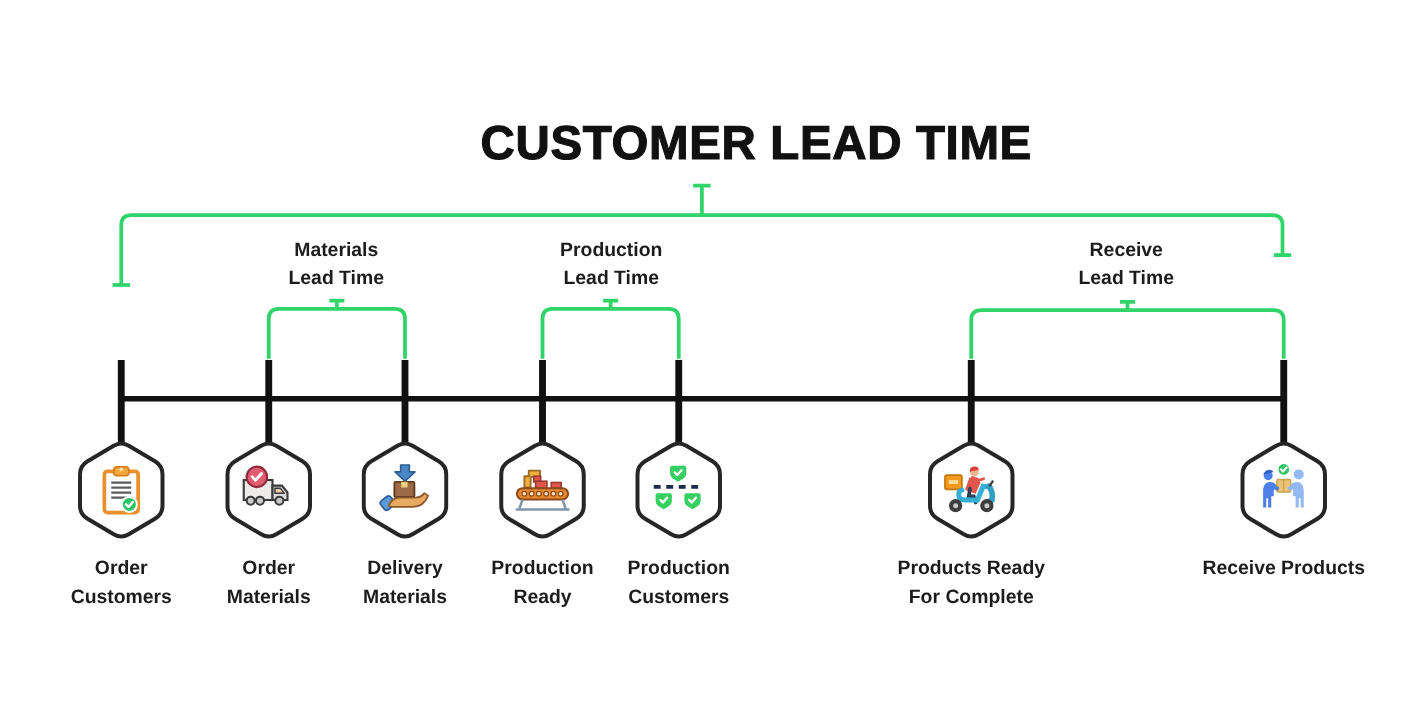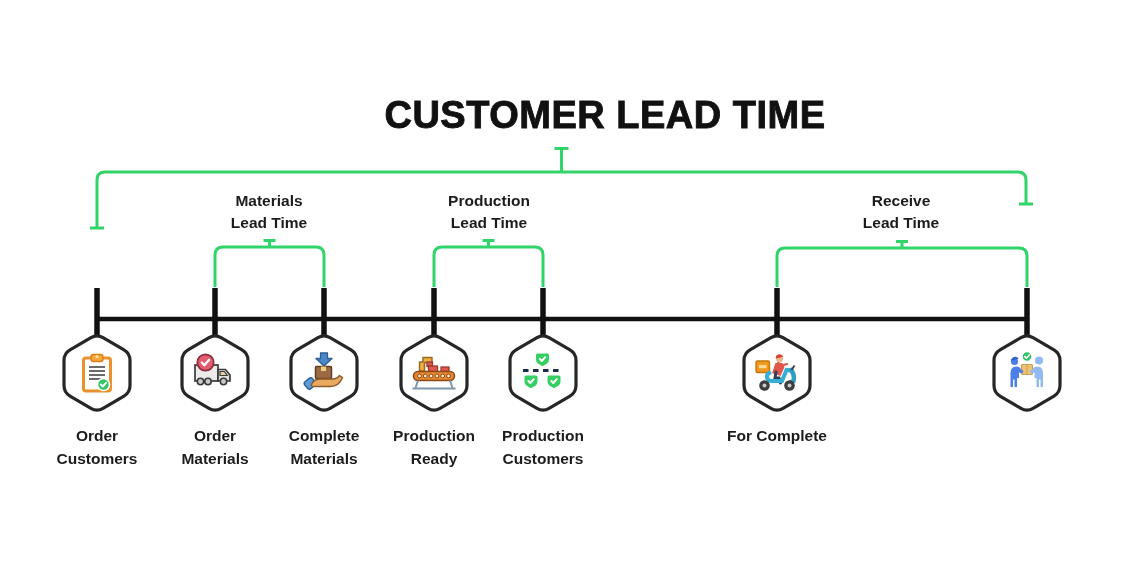--- a/index.html
+++ b/index.html
@@ -14,21 +14,21 @@
     white-space:nowrap; font-size:38px; font-weight:bold; color:#111;
     letter-spacing:0.5px;margin-left:44px; -webkit-text-stroke:0.9px #111;
   }
   .bracket-label {
     position:absolute; top:190px; transform:translateX(-50%);
     text-align:center; font-size:15.5px; font-weight:bold; color:#1c1c1c;
     line-height:22px; white-space:nowrap;
   }
   .bracket-label .line { display:block; }
   .stage {
-    position:absolute; top:332px; transform:translateX(-50%);
+    position:absolute; top:351px; transform:translateX(-50%);
     display:flex; flex-direction:column; align-items:center; width:176px;justify-content:flex-end;
   }
   .stage .hex { width:70px; height:82px; display:block; }
   .stage .stage-label {
     margin-top:10px; text-align:center; font-size:15.5px; font-weight:bold;
     color:#1c1c1c; line-height:23px; white-space:nowrap;
   }
   .stage .stage-label .line { display:block; }
 </style>
 </head>
@@ -140,21 +140,21 @@
       <path d="M 28.97 5.56 Q 35 2 41.03 5.56 L 61.97 17.94 Q 68 21.5 68 28.5 L 68 53.5 Q 68 60.5 61.97 64.06 L 41.03 76.44 Q 35 80 28.97 76.44 L 8.03 64.06 Q 2 60.5 2 53.5 L 2 28.5 Q 2 21.5 8.03 17.94 Z" fill="#ffffff" stroke="#262626" stroke-width="3.2"></path>
       <g>
         <path d="M31.5 21 h7 v5.5 h4.5 L35 34 27 26.5 h4.5 z" fill="#4A86C8" stroke="#2D5E91" stroke-width="1.3" stroke-linejoin="round"></path>
         <rect x="26.5" y="34.5" width="16" height="12" rx="1" fill="#9C6B45" stroke="#5f3d22" stroke-width="1.5"></rect>
         <rect x="32" y="34.5" width="5" height="4.5" fill="#EFD07E"></rect>
         <rect x="16" y="47" width="10" height="9" rx="2.5" transform="rotate(-38 21 51.5)" fill="#5C9BD9" stroke="#2D5E91" stroke-width="1.4"></rect>
         <path d="M22 53.5 q2.5-6.5 8.5-6.5 h13 q4.5 0 7-3.5 l3 2 q-3.5 9 -12 9 h-16 q-2 0 -3.5-1 z" fill="#E9A961" stroke="#8A5A2B" stroke-width="1.4" stroke-linejoin="round"></path>
       </g>
     </svg>
     <div class="stage-label">
-      <span class="line">Complete</span>
+      <span class="line">Delivery</span>
       <span class="line">Materials</span>
     </div>
   </div>
 
   <div class="stage" style="left:434px">
     <svg class="hex" viewBox="0 0 70 82">
       <path d="M 28.97 5.56 Q 35 2 41.03 5.56 L 61.97 17.94 Q 68 21.5 68 28.5 L 68 53.5 Q 68 60.5 61.97 64.06 L 41.03 76.44 Q 35 80 28.97 76.44 L 8.03 64.06 Q 2 60.5 2 53.5 L 2 28.5 Q 2 21.5 8.03 17.94 Z" fill="#ffffff" stroke="#262626" stroke-width="3.2"></path>
       <g>
         <path d="M20.5 39 v-9 h3.5 v-4.5 h9 v5 h-7.5 v8.5 z" fill="#F0AE3F" stroke="#9A6A25" stroke-width="1.5" stroke-linejoin="round"></path>
         <rect x="28" y="30" width="5.5" height="4.5" fill="#E2574C" stroke="#9A3A33" stroke-width="1.3"></rect>
@@ -219,20 +219,21 @@
         <path d="M27.5 41 q-3 1 -2.5 4.5 q0.5 3.5 5 3.5 h10 l4.5-11 5.5 0.5" fill="none" stroke="#35AFD6" stroke-width="4" stroke-linecap="round"></path>
         <path d="M49 38 q4 5 2.5 11 l-4 2" fill="none" stroke="#2E9EC4" stroke-width="4.5" stroke-linecap="round"></path>
         <line x1="49.5" y1="38" x2="52.5" y2="33.5" stroke="#3a3a3a" stroke-width="1.8"></line>
         <circle cx="22.5" cy="53.5" r="5.3" fill="#3E3E3E"></circle>
           <circle cx="22.5" cy="53.5" r="2" fill="#C9C9C9"></circle>
         <circle cx="47.5" cy="53.5" r="5.3" fill="#3E3E3E"></circle>
           <circle cx="47.5" cy="53.5" r="2" fill="#C9C9C9"></circle>
       </g>
     </svg>
     <div class="stage-label">
+      <span class="line">Products Ready</span>
       <span class="line">For Complete</span>
     </div>
   </div>
 
   <div class="stage" style="left:1027px">
     <svg class="hex" viewBox="0 0 70 82">
       <path d="M 28.97 5.56 Q 35 2 41.03 5.56 L 61.97 17.94 Q 68 21.5 68 28.5 L 68 53.5 Q 68 60.5 61.97 64.06 L 41.03 76.44 Q 35 80 28.97 76.44 L 8.03 64.06 Q 2 60.5 2 53.5 L 2 28.5 Q 2 21.5 8.03 17.94 Z" fill="#ffffff" stroke="#262626" stroke-width="3.2"></path>
       <g>
         <circle cx="35" cy="24.5" r="5" fill="#2EC566" stroke="#ffffff" stroke-width="1.5"></circle>
         <path d="M32.8 24.5 l1.6 1.7 2.9-3.2" stroke="#ffffff" stroke-width="1.7" fill="none" stroke-linecap="round" stroke-linejoin="round"></path>
@@ -243,16 +244,17 @@
           <path d="M19 27.5 q3-4.5 7.5-1.5 l-0.5 1 -7 1.5 z" fill="#2E5FC7"></path>
           <path d="M18.5 40.5 q0.5-6 5.5-6 q4 0 5 3 l2.5 1.5 -1 2.5 -3.5-1 v5.5 h-2 v9 h-2.5 v-7.5 h-1.5 v7.5 h-2.5 z"></path>
         </g>
         <g fill="#93B9F5">
           <circle cx="47" cy="28.5" r="4"></circle>
           <path d="M51 40.5 q-0.5-6 -5.5-6 q-4 0 -5 3 l-2.5 1.5 1 2.5 3.5-1 v5.5 h2 v9 h2.5 v-7.5 h1.5 v7.5 h2.5 z"></path>
         </g>
       </g>
     </svg>
     <div class="stage-label">
+      <span class="line">Receive Products</span>
     </div>
   </div>
 
 </div>
 
 </body></html>

